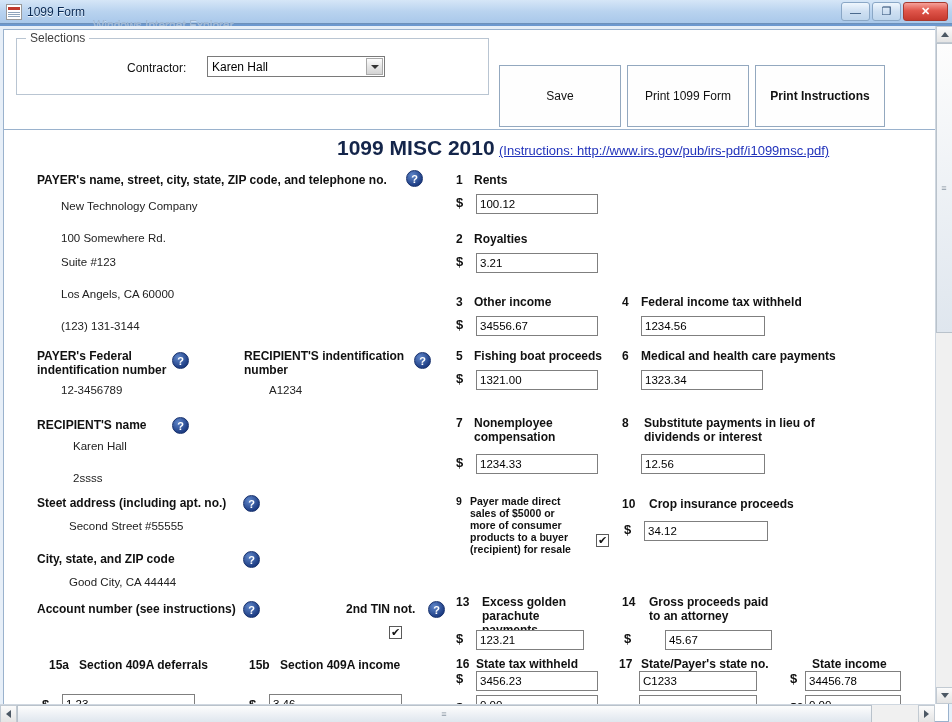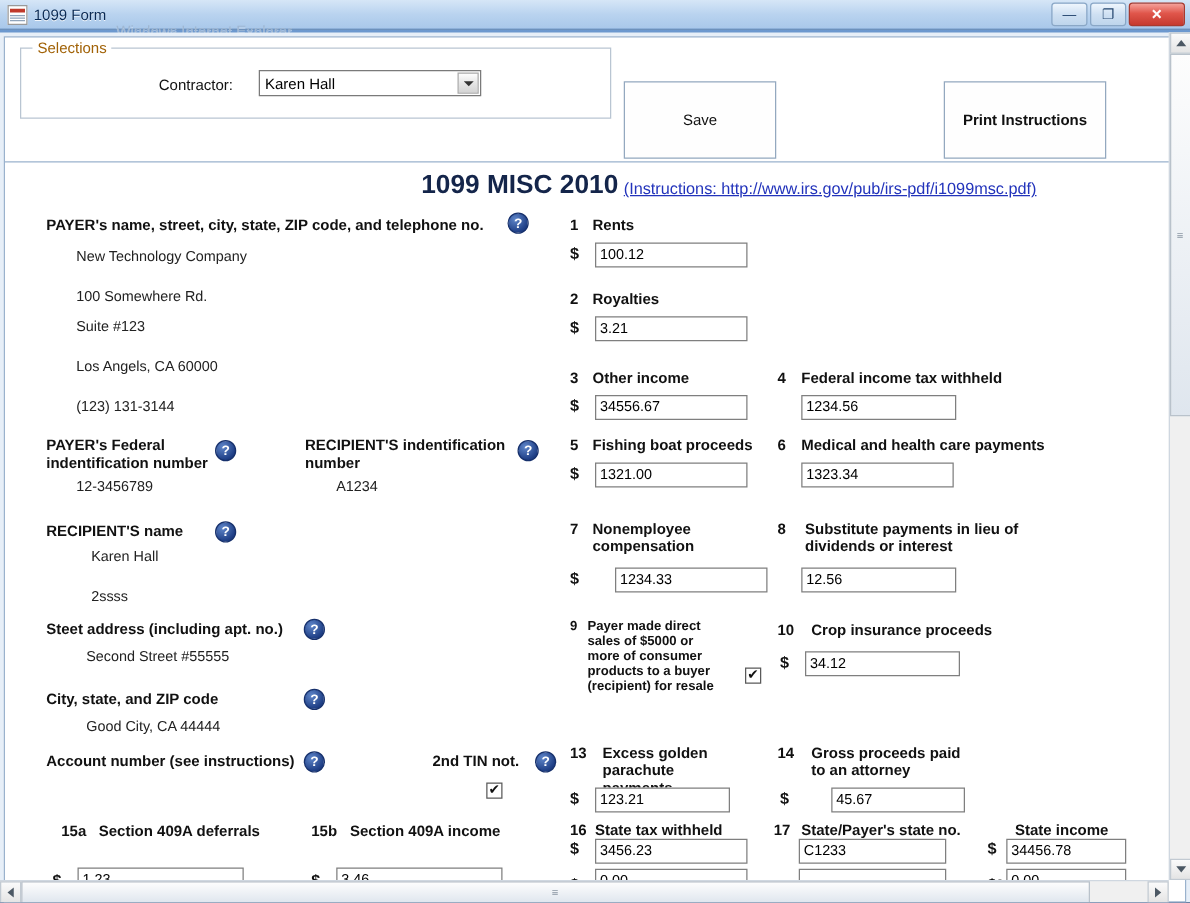--- a/index.html
+++ b/index.html
@@ -71,21 +71,21 @@
     overflow: hidden;
   }
 
   
   .selections {
     position: absolute; left: 12px; top: 8px; width: 473px; height: 57px;
     border: 1px solid #b9c5d2; background: #fff;
   }
   .selections-legend {
     position: absolute; left: 9px; top: -8px; background: #fff; padding: 0 4px;
-    font-size: 12px; color: #a16207;
+    font-size: 12px; color: #404040;
   }
   .contractor-label {
     position: absolute; left: 110px; top: 22px; font-size: 12px; color: #111;
   }
   .combo {
     position: absolute; left: 190px; top: 17px; width: 178px; height: 21px;
     border: 1px solid #7a7a7a; background: #fff;
     font-size: 12px; color: #000;
     display: flex; align-items: center; padding-left: 4px;
   }
@@ -201,20 +201,21 @@
         <div class="contractor-label">Contractor:</div>
         <div class="combo">
           <span>Karen Hall</span>
           <span class="combo-arrow">
               <span class="tri"></span>
             </span>
         </div>
       </div>
 
       <div class="topbtn" id="btn-save">Save</div>
+      <div class="topbtn" id="btn-print-form">Print 1099 Form</div>
       <div class="topbtn" id="btn-print-instr">Print Instructions</div>
 
       <div class="formarea">
 
         <div class="form-title">1099 MISC 2010</div>
         <a class="instr-link" href="#">(Instructions: http://www.irs.gov/pub/irs-pdf/i1099msc.pdf)</a>
 
         <div class="lbl-b" style="left:33px; top:43px;">PAYER's name, street, city, state, ZIP code, and telephone no.</div>
         <div class="help" style="left:402px; top:40px;">?</div>
 
@@ -278,21 +279,21 @@
         <div class="dollar" style="left:452px; top:241px;">$</div>
         <div class="tbox" style="left:472px; top:240px; width:122px;">1321.00</div>
 
         <div class="lbl-b" style="left:618px; top:219px;">6</div>
         <div class="lbl-b" style="left:637px; top:219px;">Medical and health care payments</div>
         <div class="tbox" style="left:637px; top:240px; width:122px;">1323.34</div>
 
         <div class="lbl-b" style="left:452px; top:286px;">7</div>
         <div class="lbl-b" style="left:470px; top:286px; width:115px; line-height:14px;">Nonemployee compensation</div>
         <div class="dollar" style="left:452px; top:325px;">$</div>
-        <div class="tbox" style="left:472px; top:324px; width:122px;margin-left:16px;">1234.33</div>
+        <div class="tbox" style="left:472px; top:324px; width:122px;">1234.33</div>
 
         <div class="lbl-b" style="left:618px; top:286px;">8</div>
         <div class="lbl-b" style="left:640px; top:286px; width:180px; line-height:14px;">Substitute payments in lieu of dividends or interest</div>
         <div class="tbox" style="left:637px; top:324px; width:124px;">12.56</div>
 
         <div class="lbl-sm" style="left:452px; top:365px;">9</div>
         <div class="lbl-sm" style="left:466px; top:365px; width:112px;">Payer made direct sales of $5000 or more of consumer products to a buyer (recipient) for resale</div>
         <div class="chk" style="left:592px; top:404px;">✔</div>
 
         <div class="lbl-b" style="left:618px; top:367px;">10</div>

